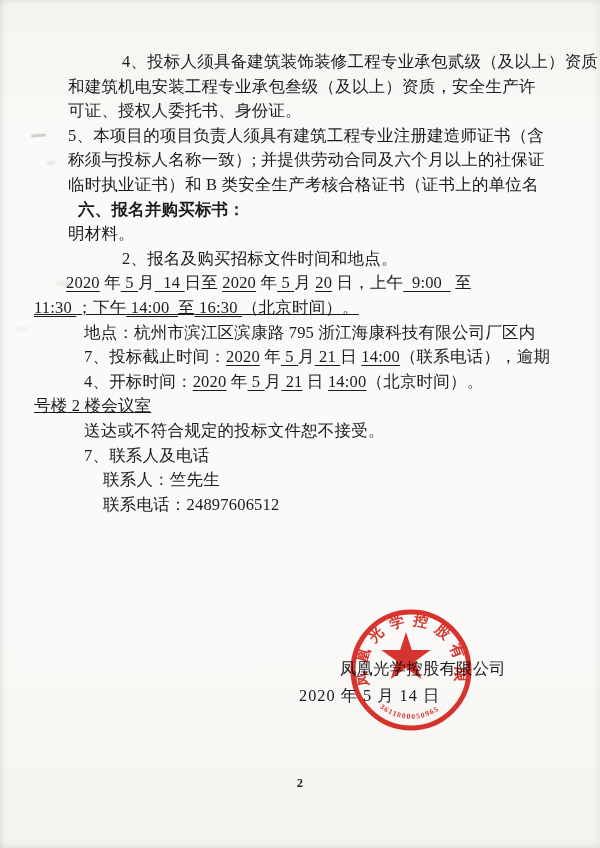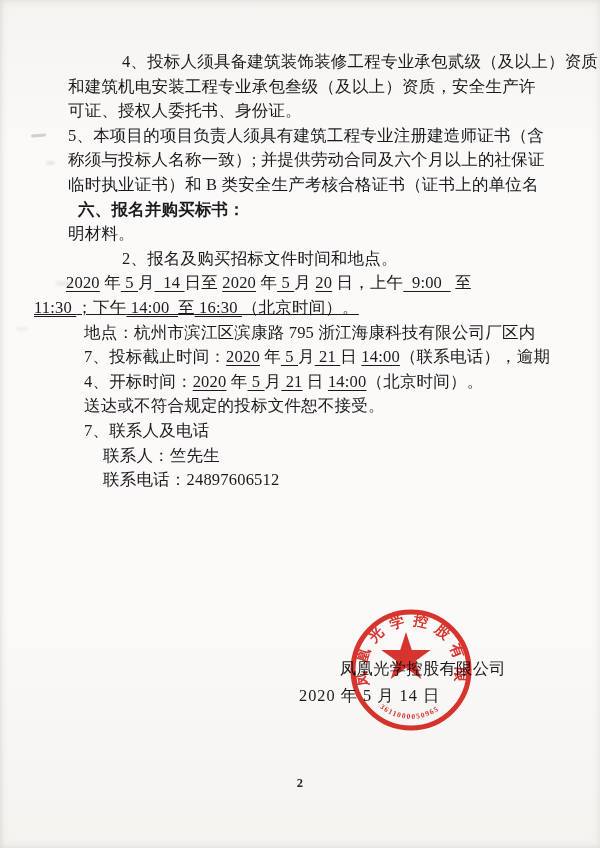--- a/index.html
+++ b/index.html
@@ -81,20 +81,21 @@
       <div class="line ind-body"><span>称须与投标人名称一致）; 并提供劳动合同及六个月以上的社保证</span></div>
       <div class="line ind-body"><span>临时执业证书）和 B 类安全生产考核合格证书（证书上的单位名</span></div>
       <div class="line ind-head bold"><span>六、报名并购买标书：</span></div>
       <div class="line ind-body"><span>明材料。</span></div>
       <div class="line ind-num"><span>2、报名及购买招标文件时间和地点。</span></div>
       <div class="line ind-date"><span class="u">2020</span><span> 年</span><span class="u"> 5 </span><span>月</span><span class="u">  14 </span><span>日至 </span><span class="u">2020</span><span> 年</span><span class="u"> 5 </span><span>月 </span><span class="u">20</span><span> 日，上午</span><span class="u">  9:00  </span><span> 至</span></div>
       <div class="line ind-flush"><span class="u">11:30 </span><span>；下午</span><span class="u"> 14:00  </span><span>至</span><span class="u"> 16:30 </span><span>（北京时间）。</span></div>
       <div class="line ind-item"><span>地点：杭州市滨江区滨康路 795 浙江海康科技有限公司厂区内</span></div>
       <div class="line ind-item"><span>7、投标截止时间：</span><span class="u">2020</span><span> 年</span><span class="u"> 5 </span><span>月</span><span class="u"> 21 </span><span>日 </span><span class="u">14:00</span><span>（联系电话），逾期</span></div>
       <div class="line ind-item"><span>4、开标时间：</span><span class="u">2020</span><span> 年</span><span class="u"> 5 </span><span>月</span><span class="u"> 21</span><span> 日 </span><span class="u">14:00</span><span>（北京时间）。</span></div>
+      <div class="line ind-flush"><span>号楼 2 楼会议室</span></div>
       <div class="line ind-item"><span>送达或不符合规定的投标文件恕不接受。</span></div>
       <div class="line ind-item"><span>7、联系人及电话</span></div>
       <div class="line ind-contact"><span>联系人：竺先生</span></div>
       <div class="line ind-contact"><span>联系电话：24897606512</span></div>
     </div>
 
   <svg class="seal" viewBox="0 0 126 126" xmlns="http://www.w3.org/2000/svg">
     <defs>
       <path id="ringPath" d="M 20.7,78.4 A 45,45 0 1 1 105.3,78.4" fill="none"></path>
       <path id="serialPath" d="M 31.5,100.5 A 49,49 0 0 0 94.5,100.5" fill="none"></path>

